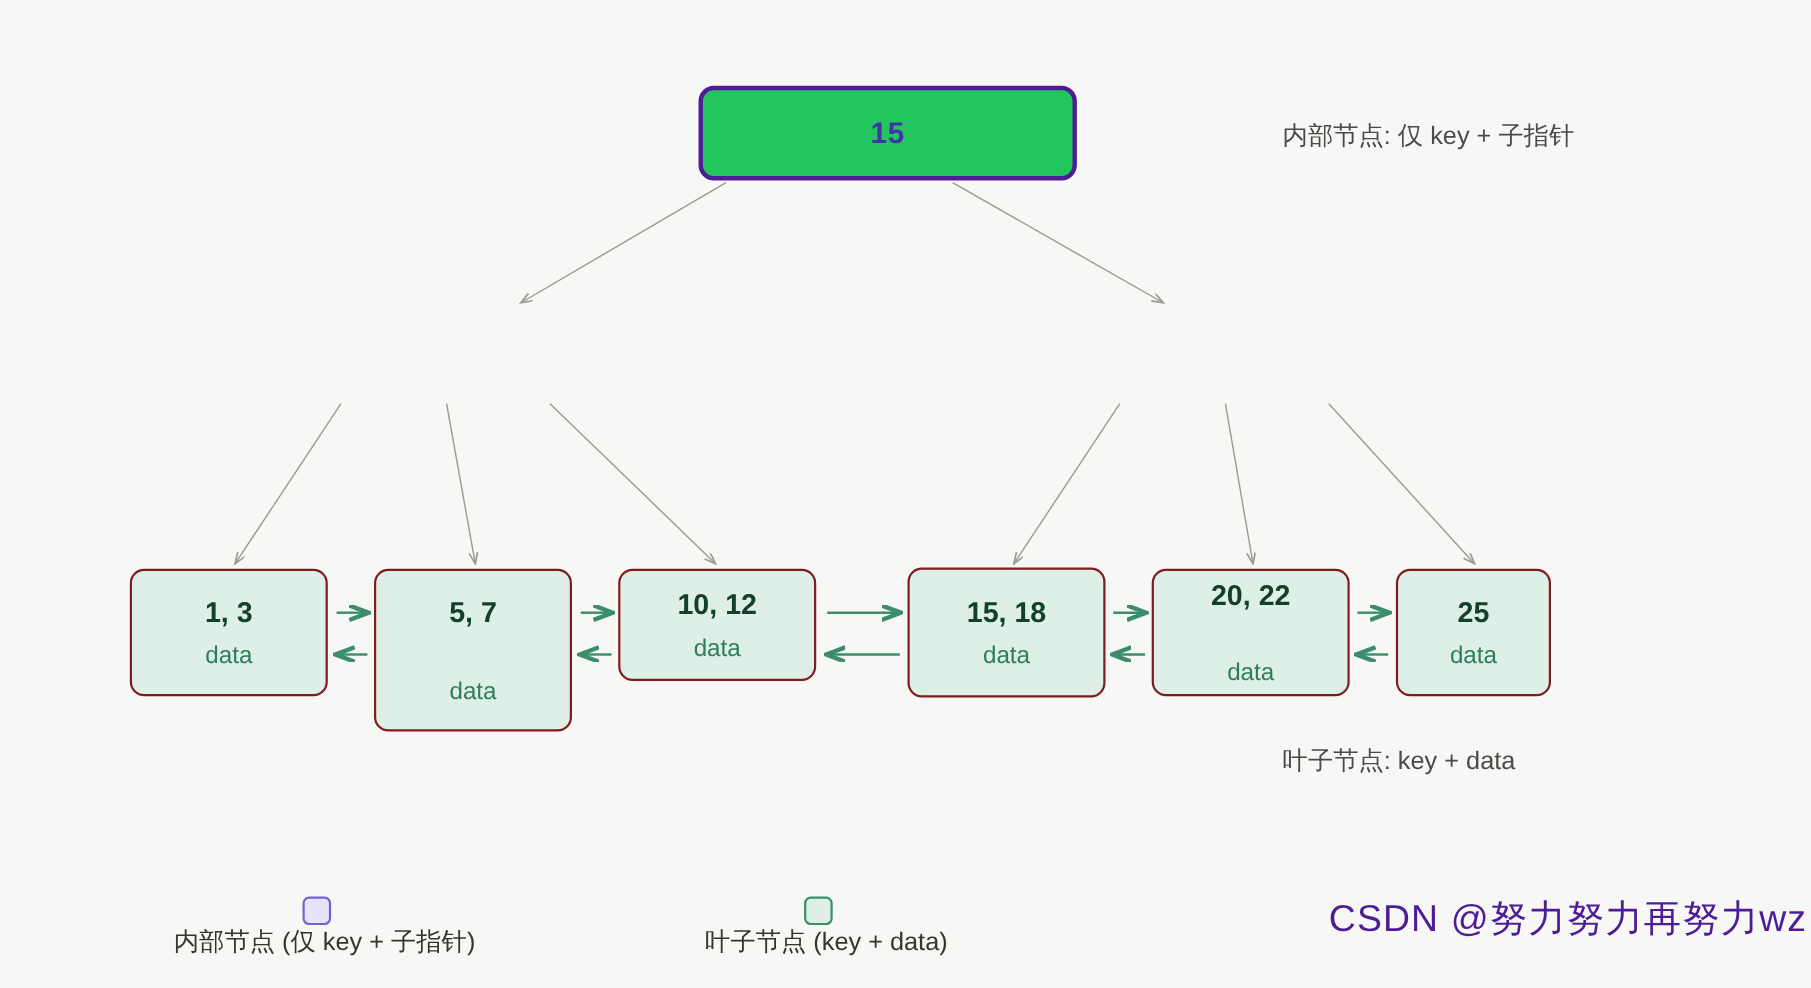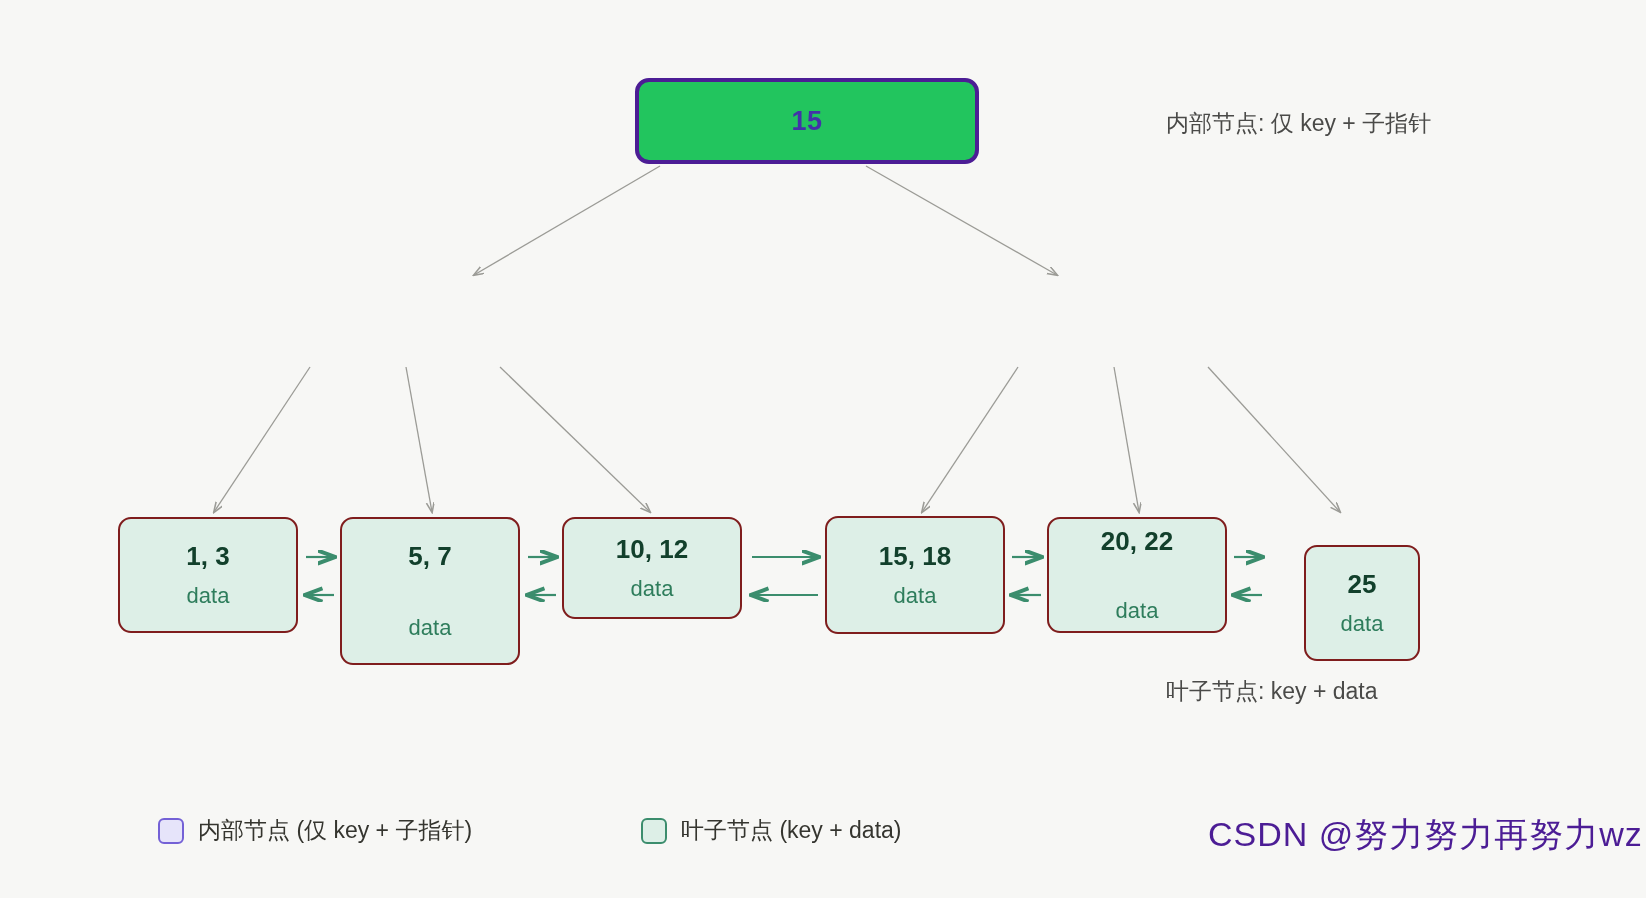--- a/index.html
+++ b/index.html
@@ -48,21 +48,21 @@
     color:#4a4a48;
     white-space:nowrap;
   }
   .linklabel{
     position:absolute;
     font-size:23px;
     color:#4a4a48;
     white-space:nowrap;
   }
 
-  .legend{position:absolute;display:flex;align-items:center;}
+  .legend{position:absolute;display:flex;align-items:center;flex-direction:column;}
   .legend .sw{
     width:26px;height:26px;border-radius:6px;box-sizing:border-box;margin-right:14px;
   }
   .legend .sw.purple{background:#e6e4fa;border:2px solid #7461d6;}
   .legend .sw.green{background:#ddefe7;border:2px solid #3b8d6d;}
   .legend .txt{font-size:23px;color:#35352f;white-space:nowrap;}
 
   .watermark{
     position:absolute;
     font-size:34px;
@@ -140,21 +140,21 @@
   <div class="node leaf" style="left:825px;top:516px;width:180px;height:118px;">
     <span class="keys">15, 18</span>
     <span class="dataword">data</span>
   </div>
 
   <div class="node leaf" style="left:1047px;top:517px;width:180px;height:116px;gap:30px;">
     <span class="keys">20, 22</span>
     <span class="dataword">data</span>
   </div>
 
-  <div class="node leaf" style="left:1304px;top:517px;width:116px;height:116px;margin-top:28px;">
+  <div class="node leaf" style="left:1269px;top:517px;width:141px;height:116px;">
     <span class="keys">25</span>
     <span class="dataword">data</span>
   </div>
 
   <div class="sidelabel" style="left:1166px;top:108px;">内部节点: 仅 key + 子指针</div>
 
   <div class="sidelabel" style="left:1166px;top:676px;">叶子节点: key + data</div>
 
 
   <div class="legend" style="left:158px;top:815px;">

